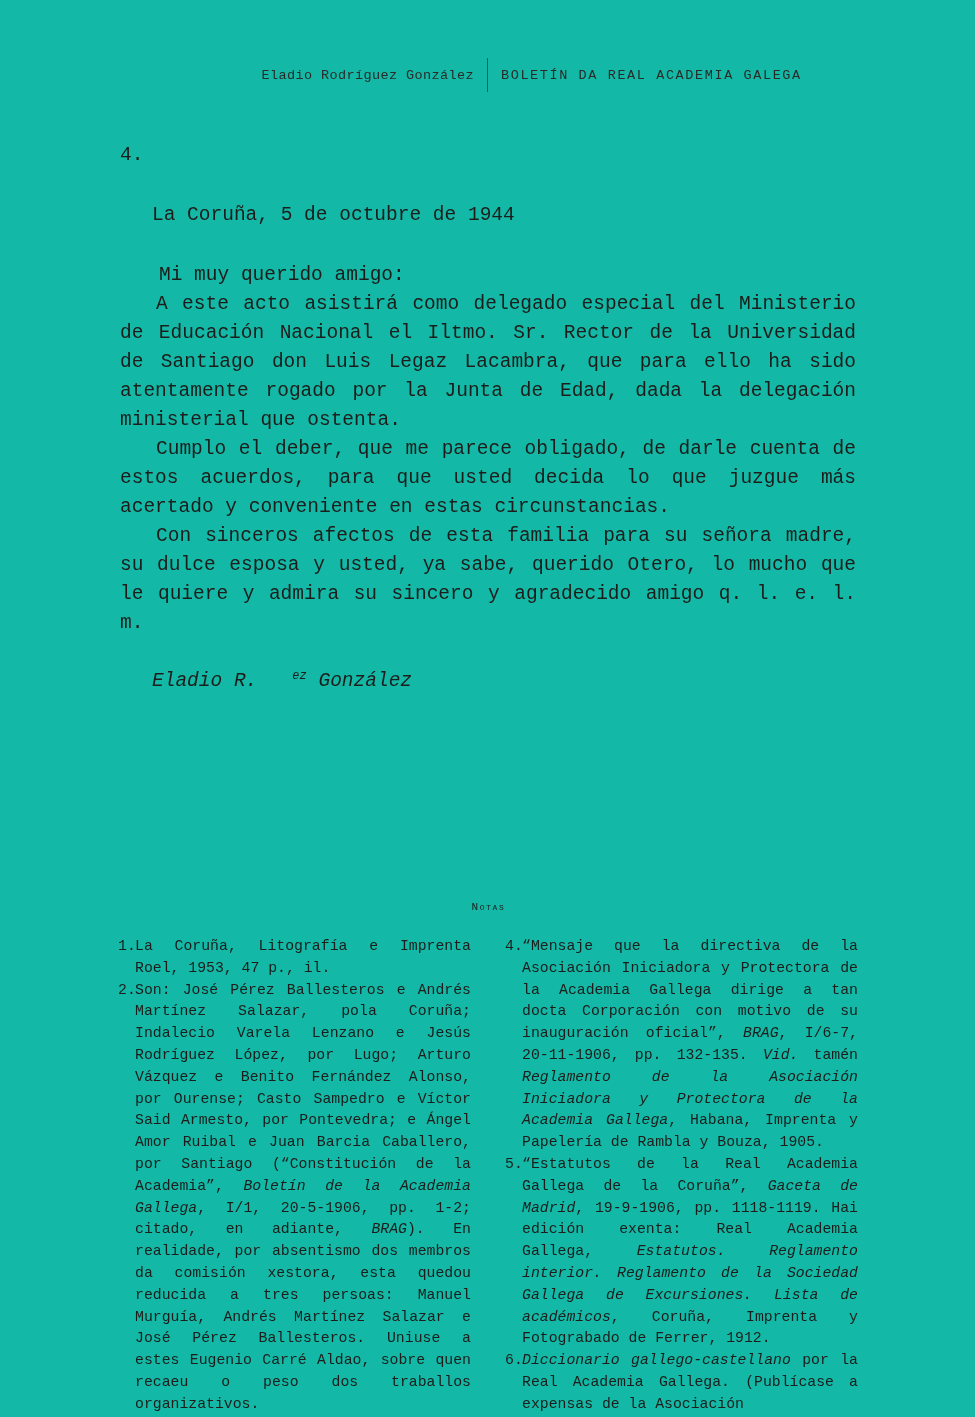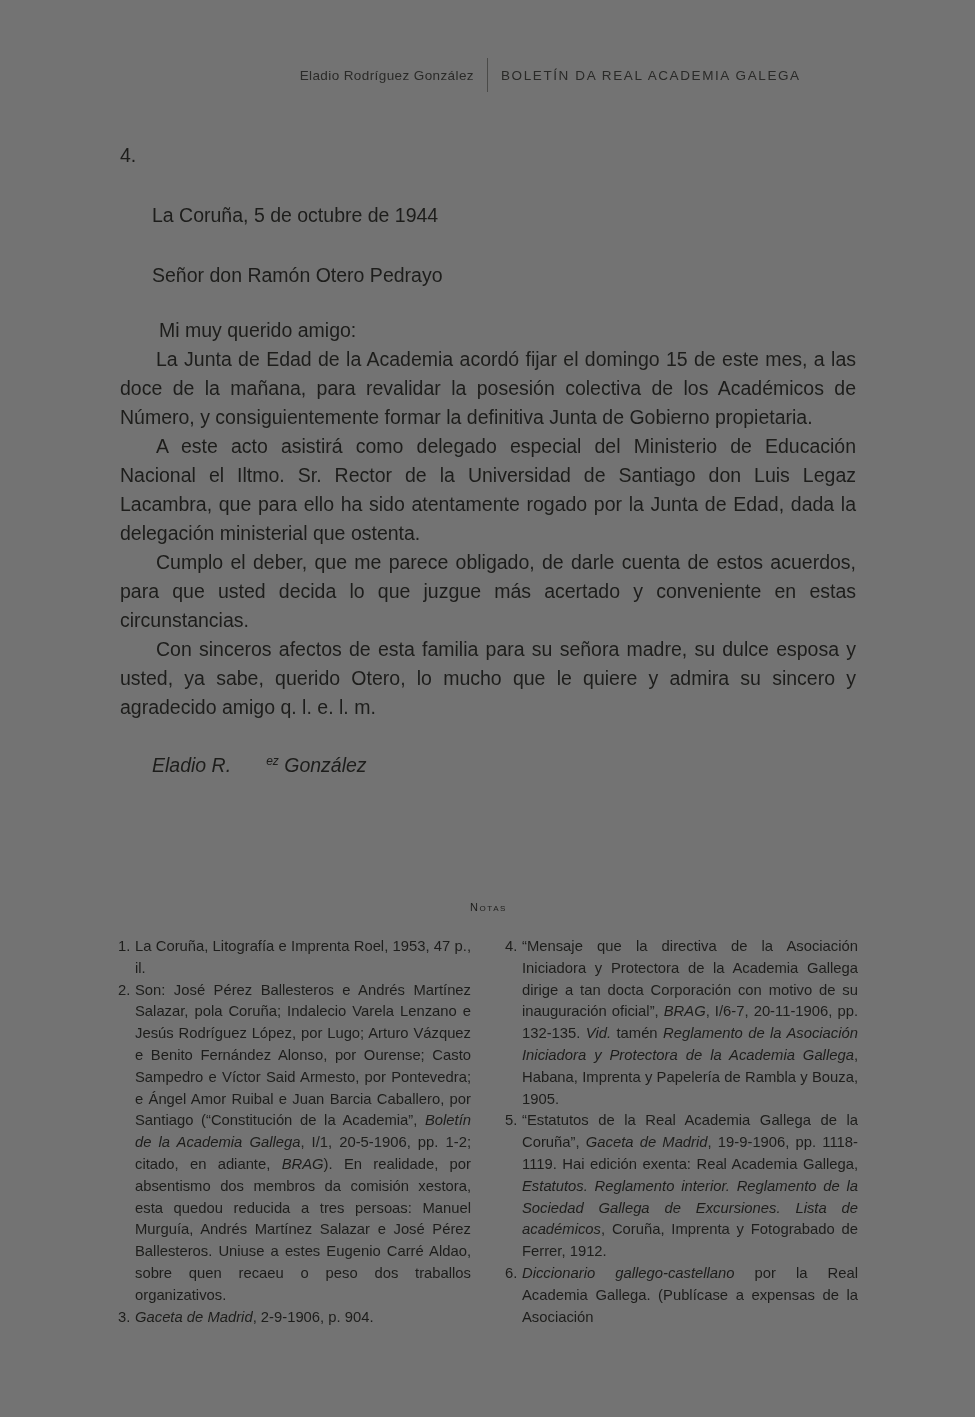--- a/index.html
+++ b/index.html
@@ -2,23 +2,23 @@
 <html lang="es"><head>
 <meta charset="utf-8">
 <style>
   * { margin: 0; padding: 0; box-sizing: border-box; }
   html, body { background: #ffffff; }
   .page {
     position: relative;
     width: 975px;
     height: 1417px;
     margin: 0 auto;
-    background: #737373;
+    background: #14b8a6;
     color: #1d1d1b;
-    font-family: Liberation Sans, sans-serif;
+    font-family: Liberation Mono, monospace;
     overflow: hidden;
   }
 
   
   .running-header {
     position: absolute;
     top: 58px; left: 0; right: 0;
     display: grid;
     grid-template-columns: 1fr auto 1fr;
     align-items: center;
@@ -100,24 +100,22 @@
 
   <header class="running-header">
     <span class="author">Eladio Rodríguez González</span>
     <span class="vdivider"></span>
     <span class="journal">BOLETÍN DA REAL ACADEMIA GALEGA</span>
   </header>
 
   <main class="letter">
     <div class="section-number">4.</div>
     <p class="dateline">La Coruña, 5 de octubre de 1944</p>
-    <p class="recipient">Señor don Ramón Otero Pedrayo</p>
     <p class="salutation">Mi muy querido amigo:</p>
     <div id="letter-paragraphs">
-        <p class="letter-para">La Junta de Edad de la Academia acordó fijar el domingo 15 de este mes, a las doce de la mañana, para revalidar la posesión colectiva de los Académicos de Número, y consiguientemente formar la definitiva Junta de Gobierno propietaria.</p>
         <p class="letter-para">A este acto asistirá como delegado especial del Ministerio de Educación Nacional el Iltmo. Sr. Rector de la Universidad de Santiago don Luis Legaz Lacambra, que para ello ha sido atentamente rogado por la Junta de Edad, dada la delegación ministerial que ostenta.</p>
         <p class="letter-para">Cumplo el deber, que me parece obligado, de darle cuenta de estos acuerdos, para que usted decida lo que juzgue más acertado y conveniente en estas circunstancias.</p>
         <p class="letter-para">Con sinceros afectos de esta familia para su señora madre, su dulce esposa y usted, ya sabe, querido Otero, lo mucho que le quiere y admira su sincero y agradecido amigo q. l. e. l. m.</p>
       </div>
     <p class="signature"><span>Eladio R.</span><sup>ez</sup><span> González</span></p>
   </main>
 
   <section class="notes">
     <h2 class="notes-title">Notas</h2>
     <div class="notes-columns">

